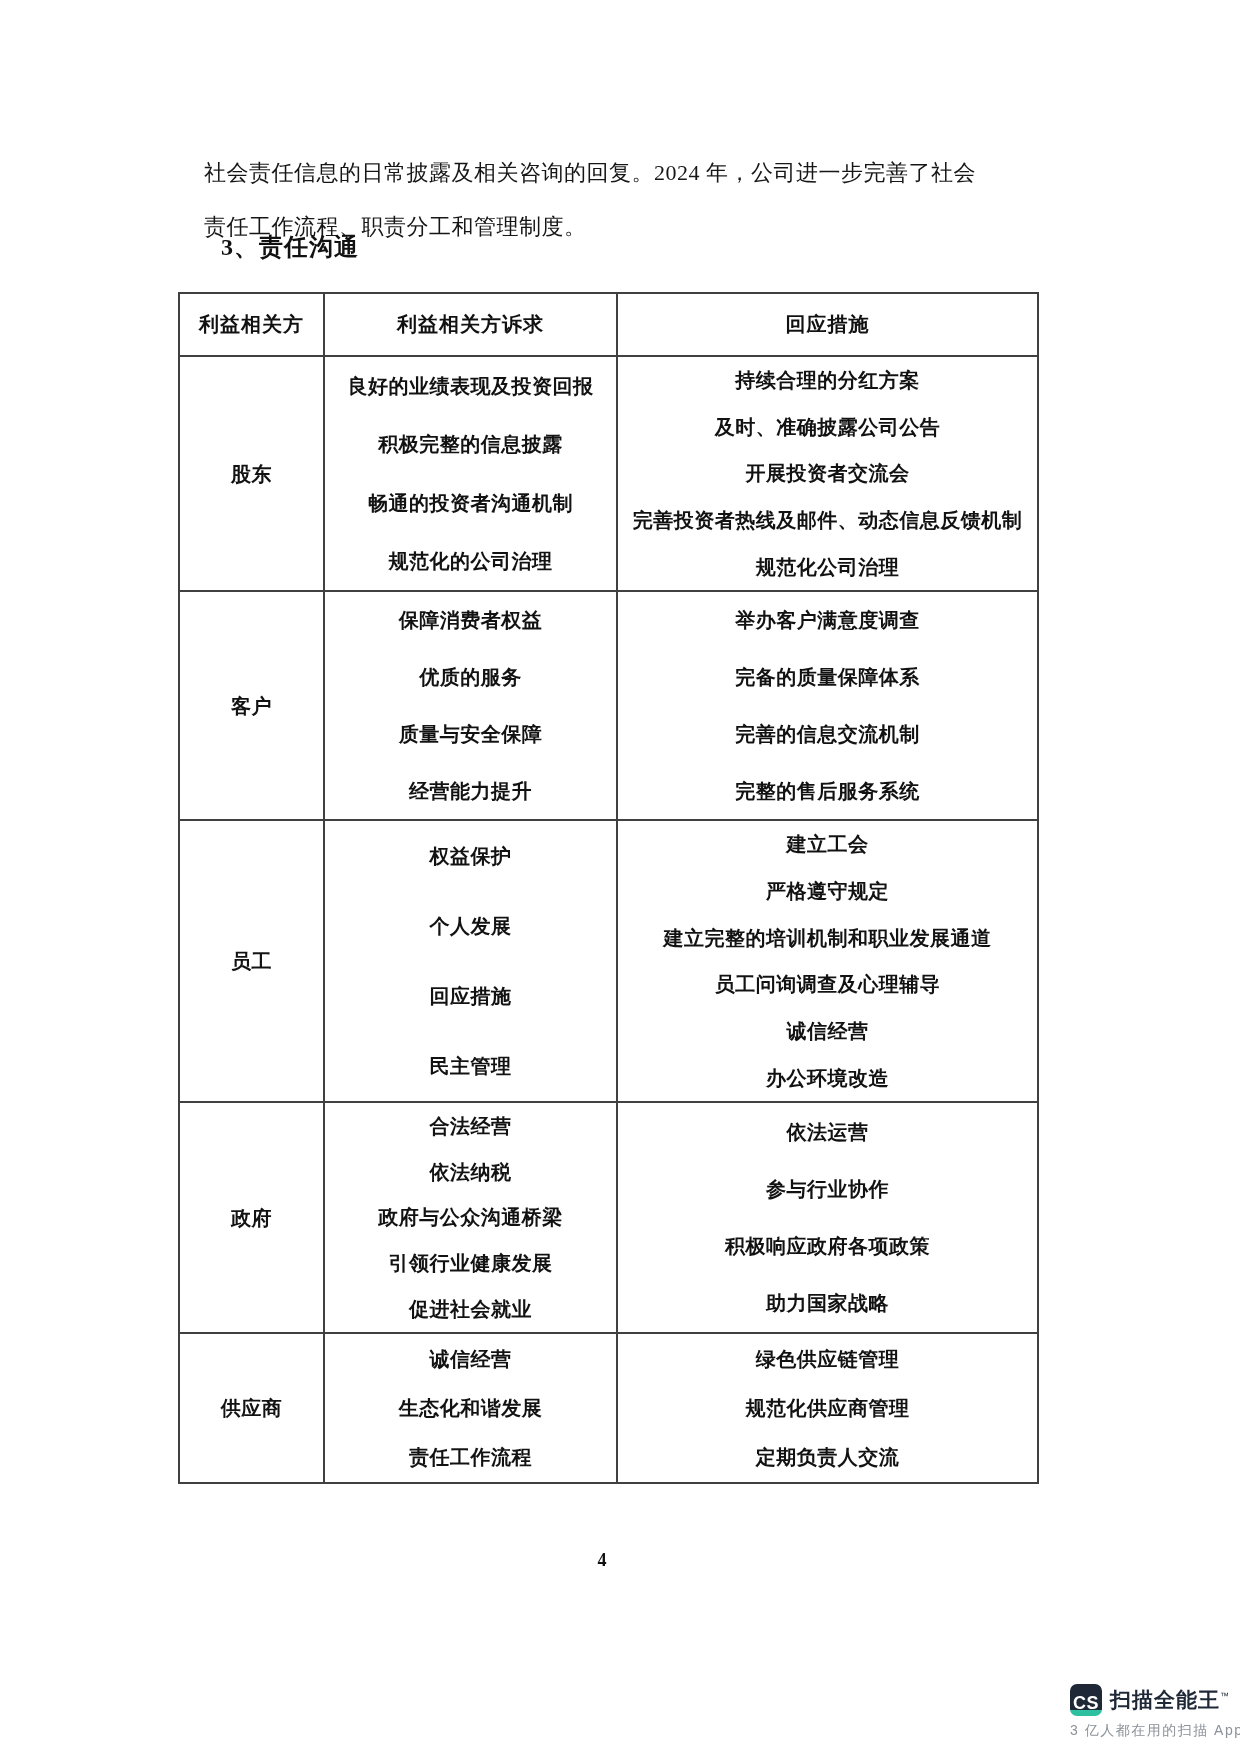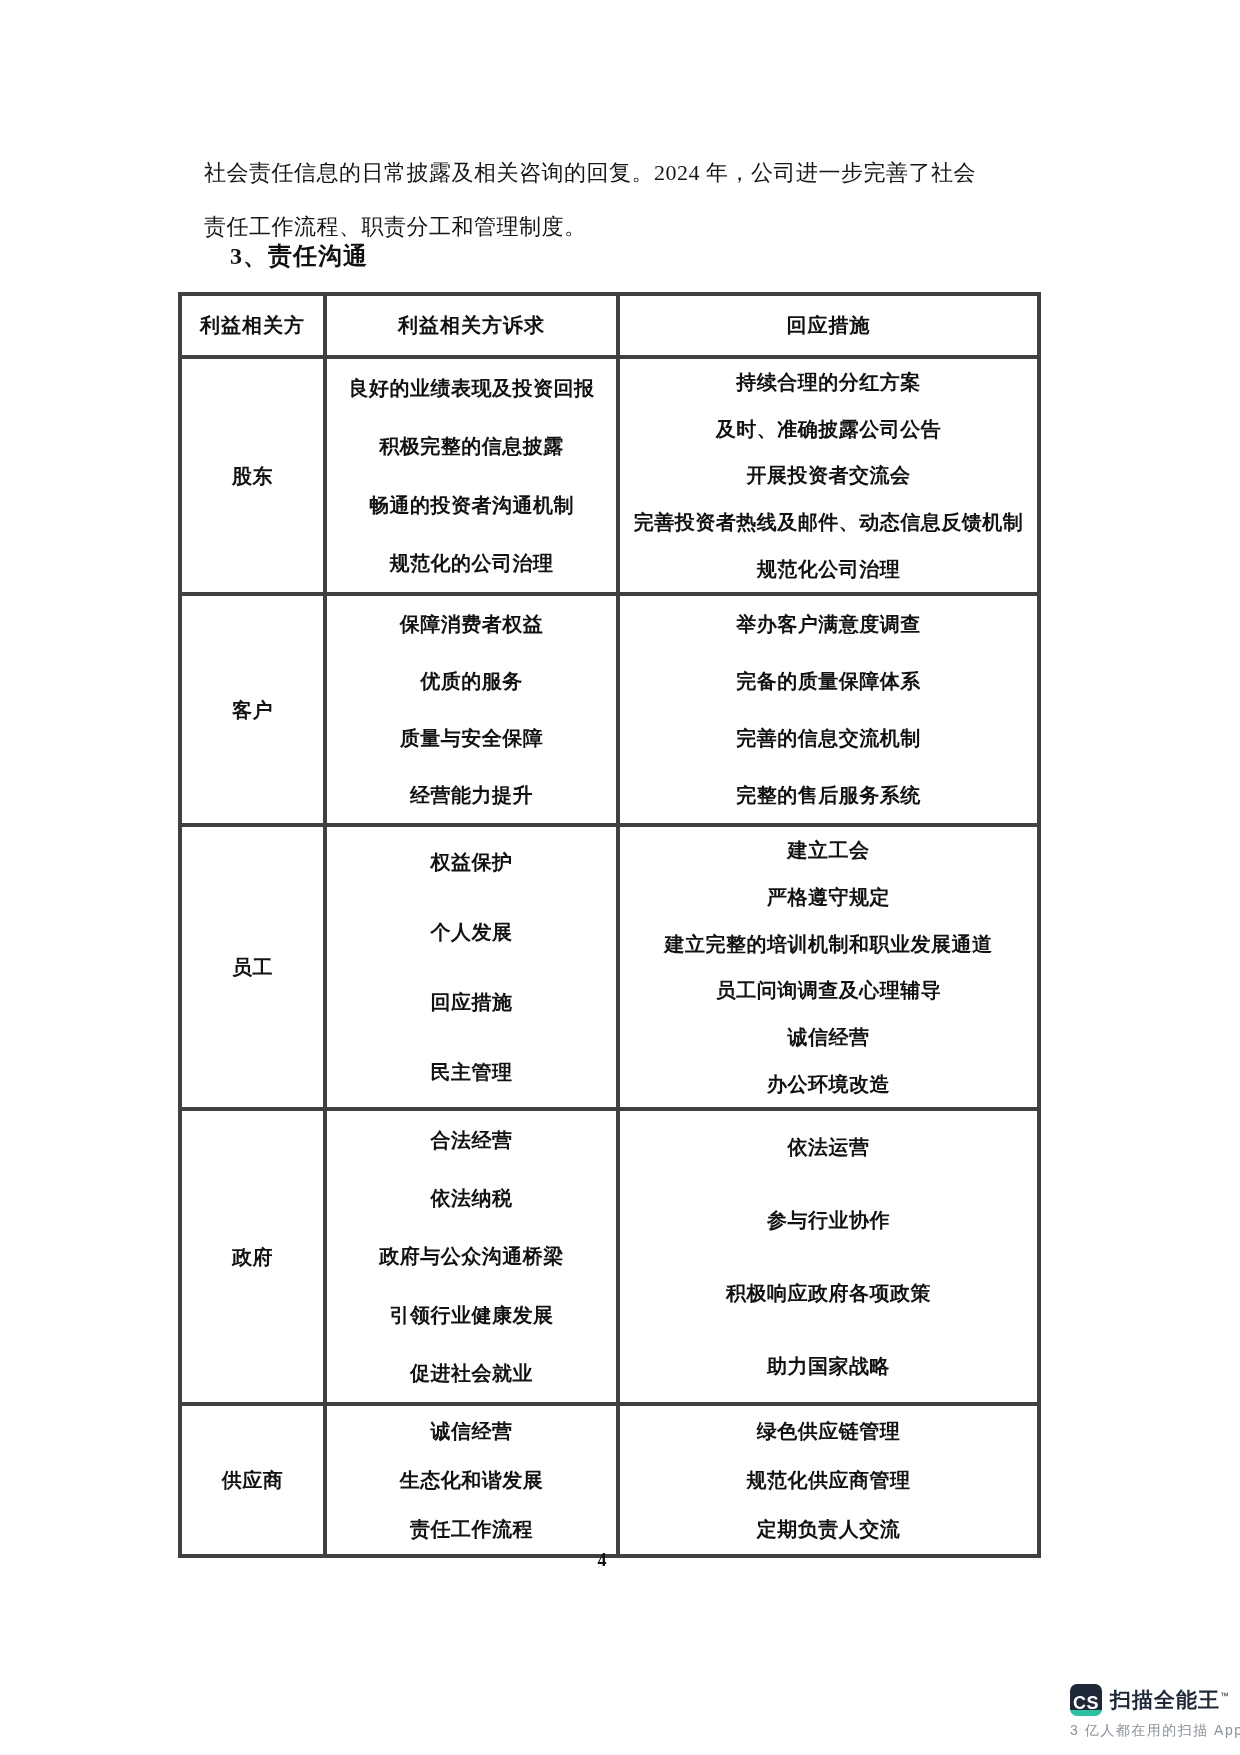--- a/index.html
+++ b/index.html
@@ -13,51 +13,51 @@
   }
   
   .para{
     position:absolute;left:188px;top:130px;margin:16px;
     font-size:22px;line-height:54px;letter-spacing:0.5px;
     color:#161616;
   }
   .para-line{display:block;white-space:nowrap;}
   
   .heading{
-    position:absolute;left:218px;top:228px;margin:12px;
+    position:absolute;left:218px;top:228px;margin:3px;
     font-size:24px;font-weight:bold;letter-spacing:1px;
     color:#111;
   }
   
   .stakeholder-table{
     position:absolute;left:178px;top:292px;
     border-collapse:collapse;table-layout:fixed;
     width:859px;
     font-family:"Liberation Sans", sans-serif;
   }
   .stakeholder-table th,.stakeholder-table td{
-    border:4px solid #404040;padding:0;vertical-align:middle;
+    border:2px solid #404040;padding:0;vertical-align:middle;
   }
   .stakeholder-table thead tr{height:63px;}
   .stakeholder-table th{
     font-size:20px;font-weight:bold;color:#111;text-align:center;
     letter-spacing:1px;
   }
   .cell{
     display:flex;flex-direction:column;justify-content:space-around;
     align-items:center;width:100%;
   }
   .line{
     font-size:20px;font-weight:bold;color:#121212;
     white-space:nowrap;letter-spacing:0.5px;line-height:26px;
   }
   tbody tr:nth-child(1) .cell{height:233px;}
   tbody tr:nth-child(2) .cell{height:227px;}
   tbody tr:nth-child(3) .cell{height:280px;}
-  tbody tr:nth-child(4) .cell{height:291px;}
+  tbody tr:nth-child(4) .cell{height:229px;}
   tbody tr:nth-child(5) .cell{height:148px;}
   
   .page-number{
     position:absolute;left:592px;top:1550px;width:20px;
     font-size:18px;font-weight:bold;color:#111;text-align:center;
     font-family:"Liberation Serif", serif;
   }
   
   .watermark{
     position:absolute;left:1070px;top:1684px;width:150px;

